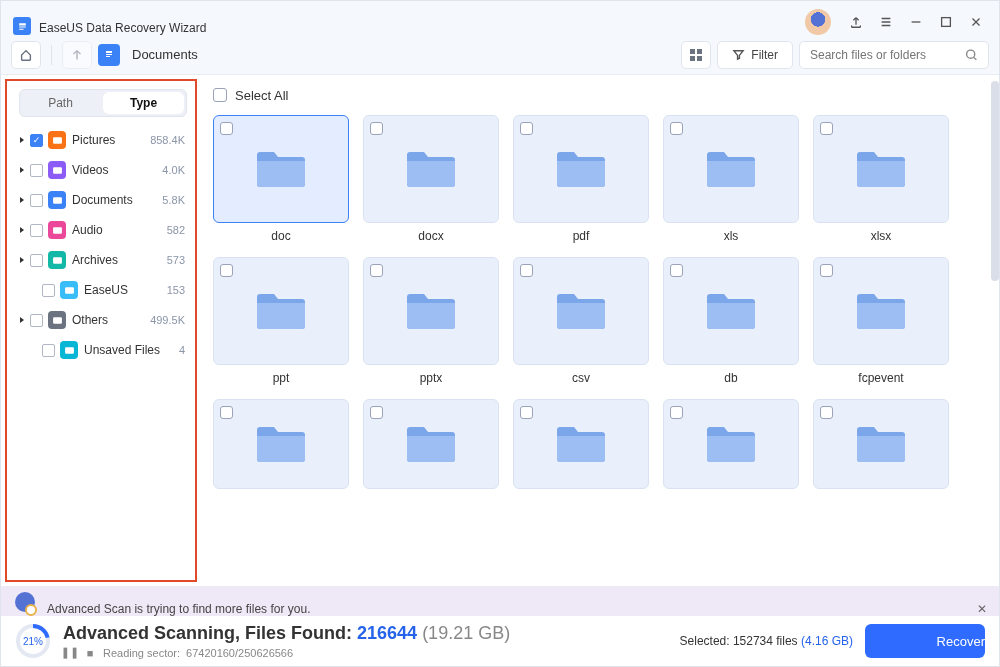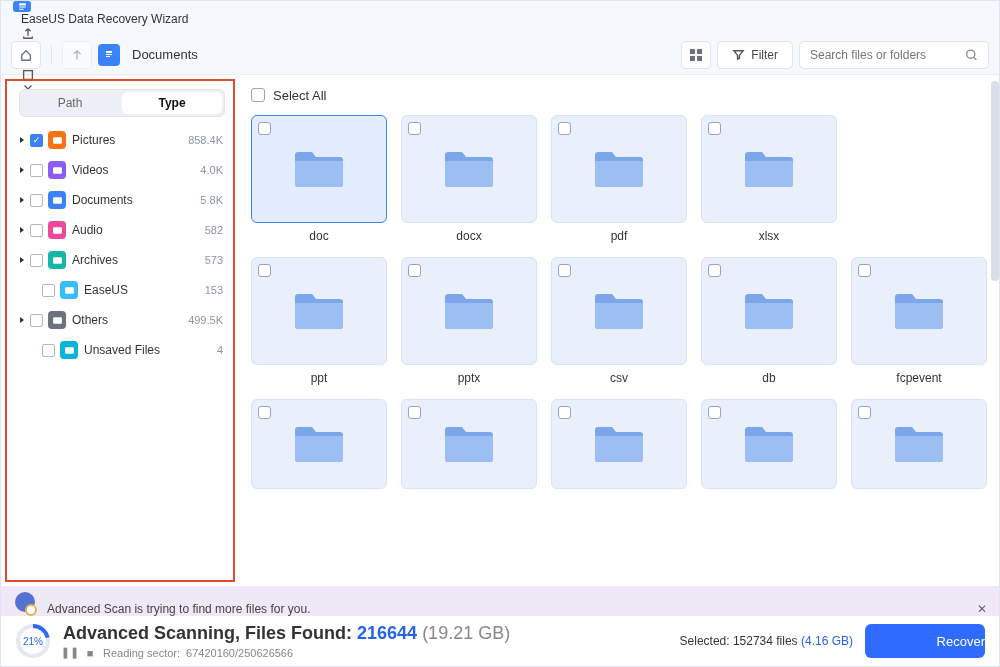--- a/index.html
+++ b/index.html
@@ -1,19 +1,19 @@
 <!DOCTYPE html>
 <html><head>
 <meta charset="utf-8">
 <style>
 * { box-sizing: border-box; margin: 0; padding: 0; font-family: -apple-system, BlinkMacSystemFont, "Segoe UI", Arial, sans-serif; }
 body { width: 1000px; height: 667px; background: #fff; overflow: hidden; position: relative; border: 1px solid #e0e4ec; }
 
 
-.title-bar { height: 34px; background: #f5f8fd; display: flex; align-items: flex-start; padding: 0 8px 0 12px; flex-direction: column; }
+.title-bar { height: 34px; background: #f5f8fd; display: flex; align-items: flex-end; padding: 0 8px 0 12px; }
 .title-bar .app-icon { width: 18px; height: 18px; background: #3b82f6; border-radius: 3px; display:flex;align-items:center;justify-content:center; }
 .title-bar .app-icon svg{width:11px;height:11px;fill:#fff;}
 .title-bar .title { margin-left: 8px; font-size: 12px; color: #333; }
 .title-bar .spacer { flex: 1; }
 .title-bar .mascot { width: 26px; height: 26px; border-radius: 50%; background: radial-gradient(circle at 50% 40%, #5472d4 35%, #f2c9a6 36%); margin-right: 10px; position:relative; }
 .title-bar .tb-btn { width: 30px; height: 26px; display: flex; align-items: center; justify-content: center; color: #555; border-radius:4px;}
 .title-bar .tb-btn svg { width: 14px; height: 14px; stroke: #555; fill: none; stroke-width: 1.5; }
 
 
 .toolbar { height: 40px; background: #f5f8fd; display: flex; align-items: center; padding: 0 10px; gap: 6px; border-bottom: 1px solid #e8ecf4; }
@@ -31,21 +31,21 @@
 .filter-btn { height: 28px; background: #fff; border: 1px solid #e0e4ec; border-radius: 5px; display:flex;align-items:center;justify-content:center; padding: 0 14px; gap:6px; font-size:12px; color:#444; }
 .filter-btn svg{width:13px;height:13px;fill:none;stroke:#555;stroke-width:1.5;}
 .search { width: 190px; height: 28px; background: #fff; border: 1px solid #e0e4ec; border-radius: 5px; display:flex;align-items:center; padding: 0 10px; }
 .search input { border: 0; outline: 0; flex: 1; font-size: 12px; color: #888; background:transparent; }
 .search svg{width:14px;height:14px;stroke:#888;fill:none;stroke-width:1.7;}
 
 
 .content { display: flex; height: calc(100% - 34px - 40px - 30px - 50px); }
 
 
-.sidebar { width: 230px; padding: 8px 0 23px 4px; border: 2px solid #e04a2a; margin: 4px 0 4px 4px; }
+.sidebar { width: 192px; padding: 8px 0 23px 4px; border: 2px solid #e04a2a; margin: 4px 0 4px 4px; }
 .tabs { display: flex; margin: 0 8px 8px 8px; border: 1px solid #e0e4ec; border-radius: 6px; background: #edf0f6; height: 28px; overflow:hidden; }
 .tab { flex: 1; display: flex; align-items: center; justify-content: center; font-size: 12px; color: #666; }
 .tab.active { background: #fff; color: #111; font-weight: 600; border-radius: 6px; margin:2px; }
 .tree-item { display: flex; align-items: center; height: 30px; padding: 0 10px 0 6px; font-size: 12px; color: #333; }
 .tree-item .caret { width: 10px; display:flex;justify-content:center; }
 .tree-item .caret svg{width:8px;height:8px;fill:#333;}
 .tree-item .cb { width: 13px; height: 13px; border: 1px solid #b0b6c4; border-radius: 2px; margin: 0 5px 0 3px; display:flex;align-items:center;justify-content:center; }
 .tree-item .cb.checked { background: #3b82f6; border-color: #3b82f6; }
 .tree-item .cb.checked::after{content:"✓";color:#fff;font-size:9px;line-height:1;}
 .tree-item .ficon { width: 18px; height: 18px; border-radius: 4px; margin-right: 6px; display:flex;align-items:center;justify-content:center; }
@@ -335,20 +335,30 @@
           <div class="name">pdf</div>
         </div>
         <div class="card">
           <div class="folder-tile ">
             <div class="cb"></div>
             <svg viewBox="0 0 56 48">
               <path fill="#7ba7ea" d="M4 10a3 3 0 013-3h14l4 5h24a3 3 0 013 3v24a3 3 0 01-3 3H7a3 3 0 01-3-3V10z"></path>
               <path fill="#9cbef3" d="M4 16h48v23a3 3 0 01-3 3H7a3 3 0 01-3-3V16z"></path>
             </svg>
           </div>
+          <div class="name">xls</div>
+        </div>
+        <div class="card">
+          <div class="folder-tile ">
+            <div class="cb"></div>
+            <svg viewBox="0 0 56 48">
+              <path fill="#7ba7ea" d="M4 10a3 3 0 013-3h14l4 5h24a3 3 0 013 3v24a3 3 0 01-3 3H7a3 3 0 01-3-3V10z"></path>
+              <path fill="#9cbef3" d="M4 16h48v23a3 3 0 01-3 3H7a3 3 0 01-3-3V16z"></path>
+            </svg>
+          </div>
           <div class="name">xlsx</div>
         </div>
       </div>
     <div style="height:14px"></div>
     <div class="grid" id="grid2">
         <div class="card">
           <div class="folder-tile ">
             <div class="cb"></div>
             <svg viewBox="0 0 56 48">
               <path fill="#7ba7ea" d="M4 10a3 3 0 013-3h14l4 5h24a3 3 0 013 3v24a3 3 0 01-3 3H7a3 3 0 01-3-3V10z"></path>

